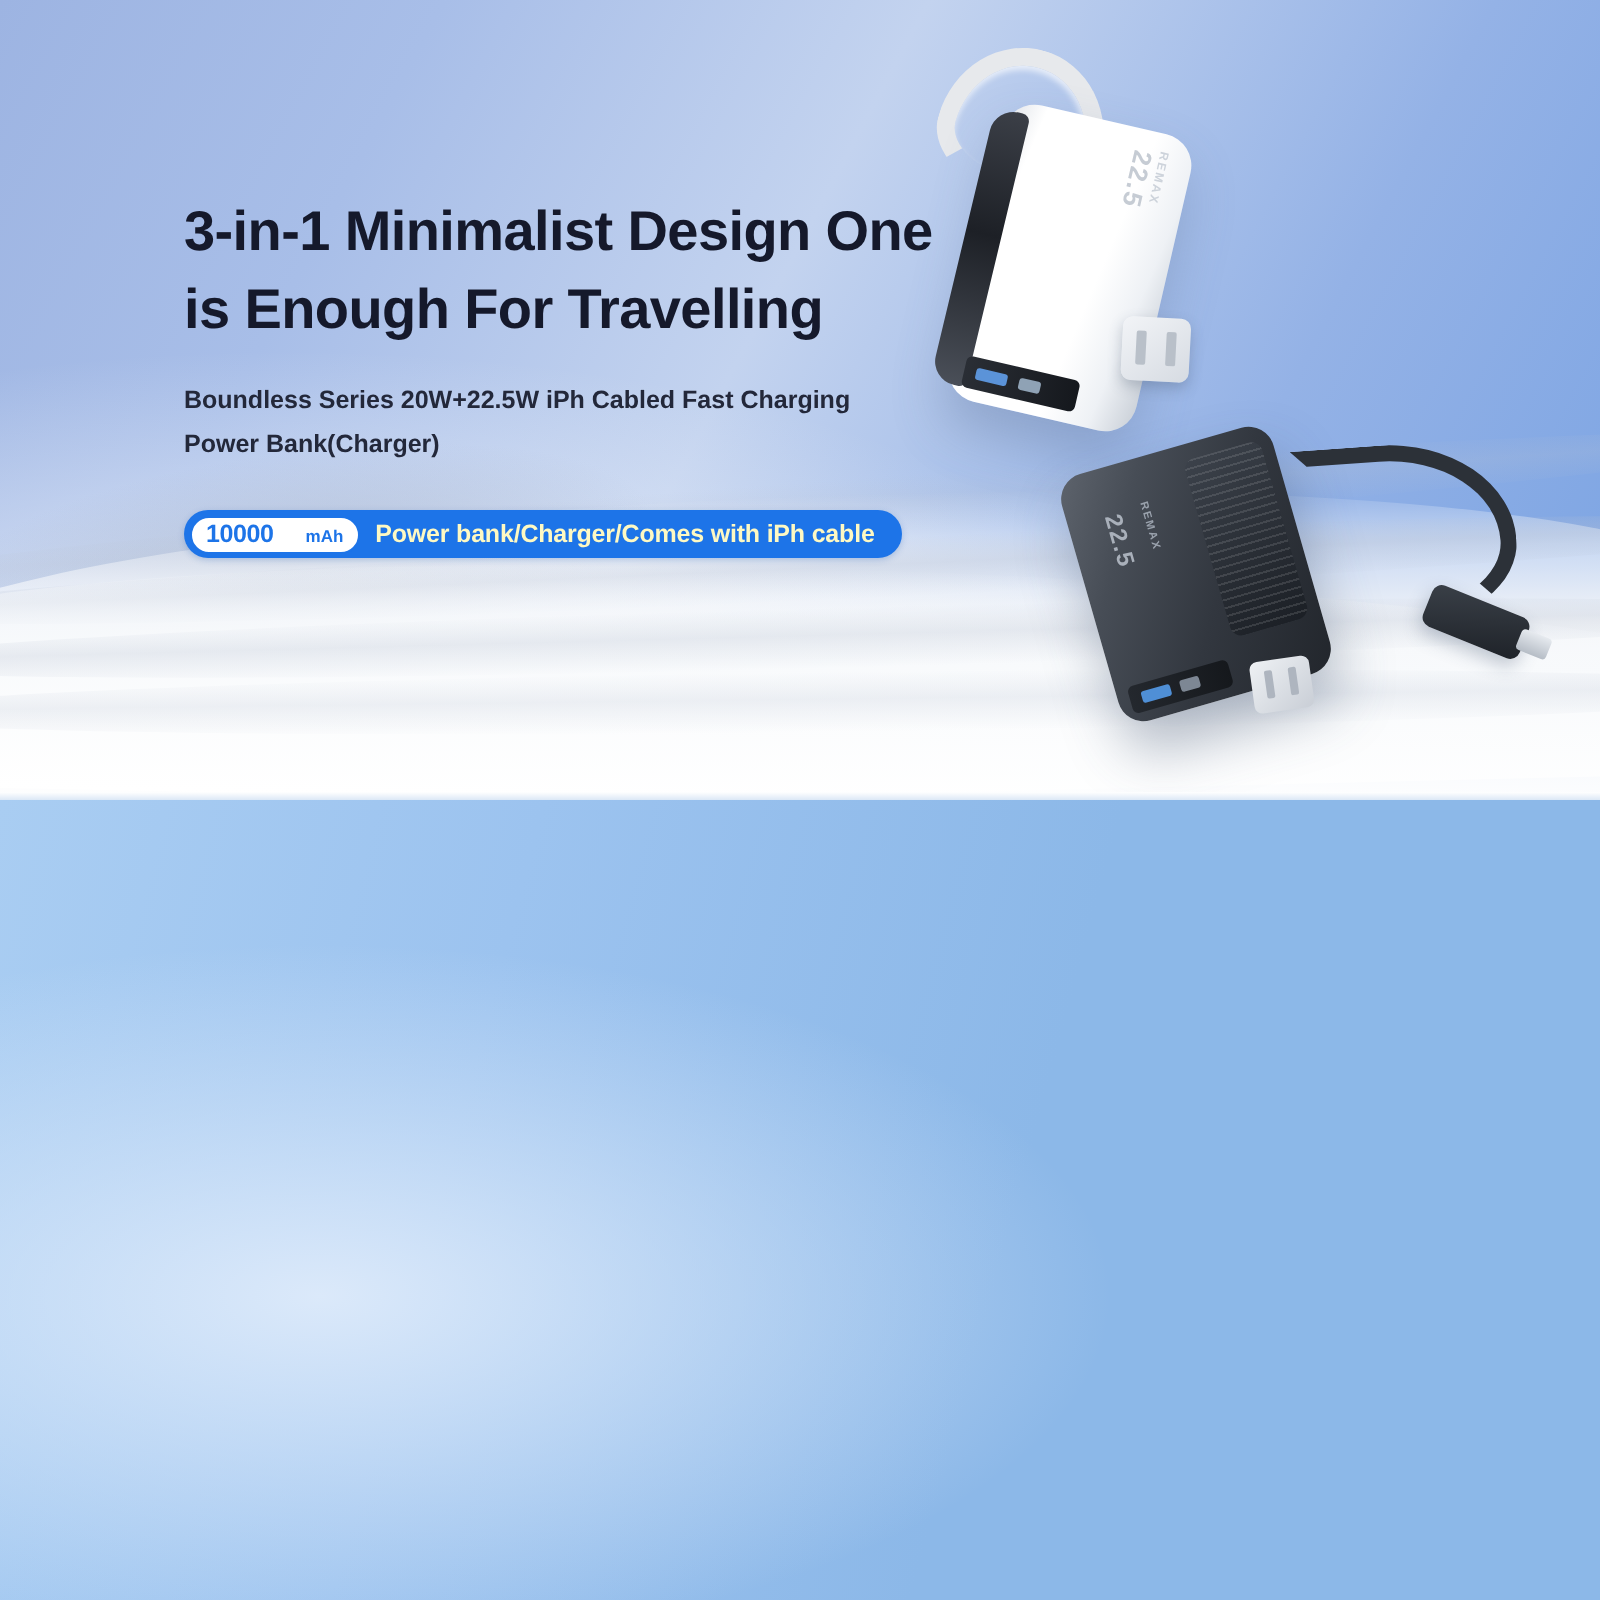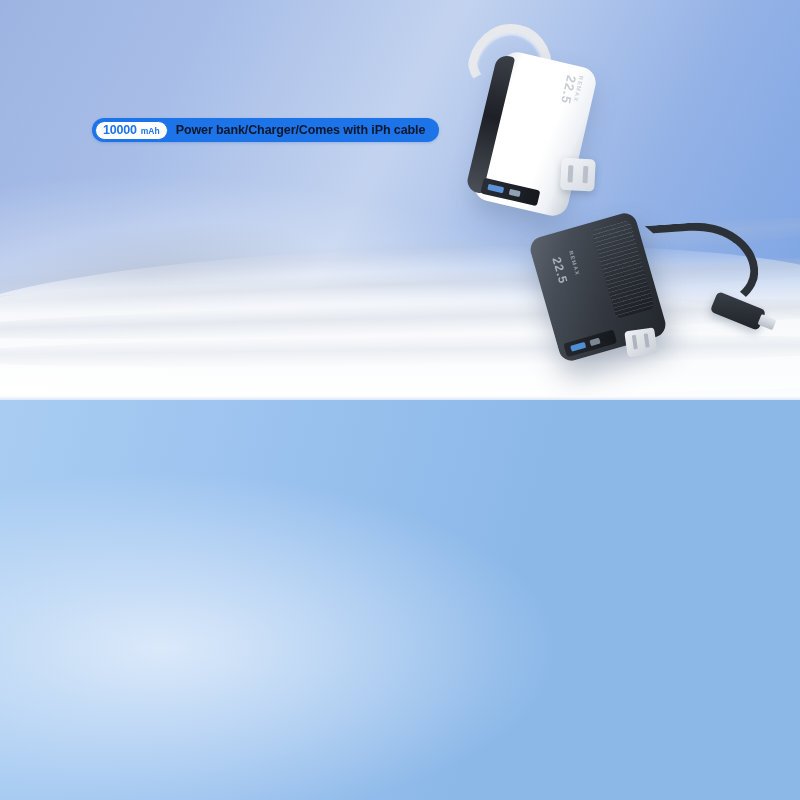--- a/index.html
+++ b/index.html
@@ -65,31 +65,31 @@
   .badge {
     margin-top: 22px;
     display: inline-flex; align-items: center;
     background: #1d74e8;
     border-radius: 999px;
     height: 24px;
     padding: 0 14px 0 3px;
     box-shadow: 0 1px 3px rgba(30,90,180,.25);
   }
   .badge-pill {
-    display:inline-flex; align-items: baseline; gap: 4px;
+    display:inline-flex; align-items: baseline; gap: 16px;
     background: #ffffff;
     border: 1.6px solid #1d74e8;
     border-radius: 999px;
     height: 19px;
     padding: 0 7px;
     margin-right: 8px;
   }
   .badge-pill .num { font-size: 12.5px; font-weight: 800; color: #1d74e8; letter-spacing: -0.2px; line-height: 17px; }
   .badge-pill .unit { font-size: 8.5px; font-weight: 800; color: #1d74e8; line-height: 17px; text-align: right; }
-  .badge-text { font-size: 12.5px; font-weight: 800; color: #0f172a; letter-spacing: -0.1px; white-space: nowrap; }
+  .badge-text { font-size: 12.5px; font-weight: 800; color: #fef9c3; letter-spacing: -0.1px; white-space: nowrap; }
 
   
   .prod { position: absolute; }
 
   
   .pb-white { left: 487px; top: 58px; width: 96px; height: 152px; transform: rotate(13deg); }
   .pb-white .body {
     position:absolute; inset:0;
     background: linear-gradient(100deg, #dfe3e8 0%, #ffffff 16%, #ffffff 62%, #eef1f5 82%, #c9cfd7 100%);
     border-radius: 16px;
@@ -252,20 +252,22 @@
       <div class="ports">
           <i></i>
           <i></i>
         </div>
       <div class="prongs"></div>
     </div>
     <div class="cable-dark"></div>
     <div class="cable-tip"></div>
 
     <div class="copy-top">
+      <h1 class="headline">3-in-1 Minimalist Design One is Enough For Travelling</h1>
+      <p class="subcopy">Boundless Series 20W+22.5W iPh Cabled Fast Charging Power Bank(Charger)</p>
 
       <div class="badge">
         <span class="badge-pill">
           <span class="num">10000</span>
             <span class="unit">mAh</span>
         </span>
         <span class="badge-text">Power bank/Charger/Comes with iPh cable</span>
       </div>
     </div>
   </section>

